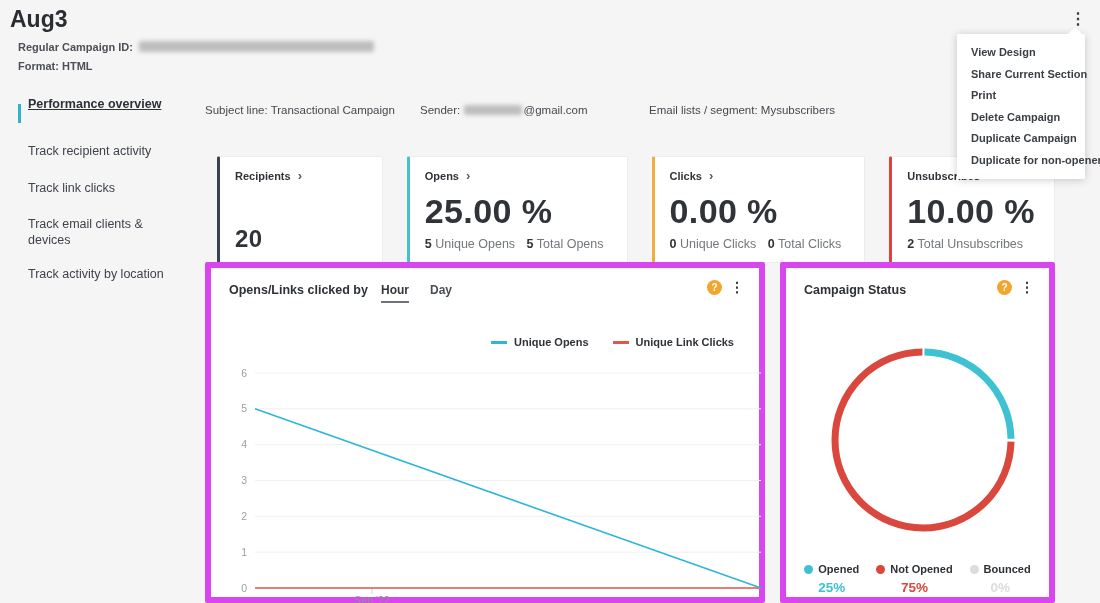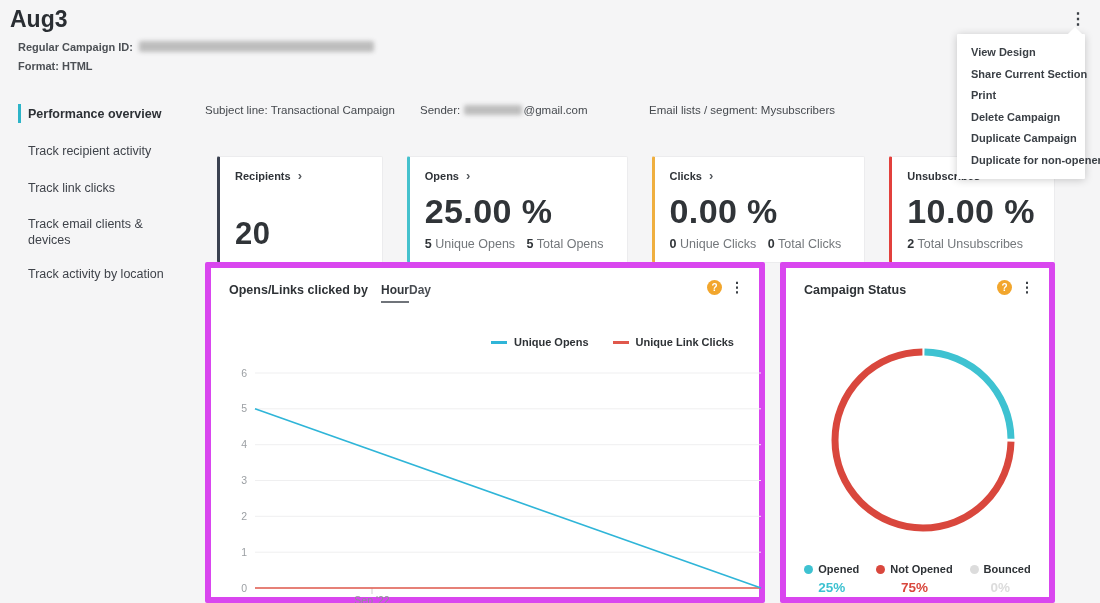--- a/index.html
+++ b/index.html
@@ -27,50 +27,50 @@
     content:""; position:absolute; top:-5px; right:5px; width:10px; height:10px;
     background:#fff; transform:rotate(45deg);
   }
   .menu-item { padding:3px 14px; font-size:11px; font-weight:700; color:#3a3f45; line-height:15.5px; cursor:pointer; white-space:nowrap; }
   
   .info-item { position:absolute; top:104px; font-size:11.5px; color:#45494e; white-space:nowrap; }
   .info-subject { left:205px; } .info-sender { left:420px; } .info-lists { left:637px;margin-left:12px; }
   
   .active-bar { position:absolute; left:18px; top:104px; width:3px; height:19px; background:#2db4c8; }
   .sidebar-item { position:absolute; left:28px; width:158px; font-size:12.5px; color:#3f434a; line-height:16px; cursor:pointer; }
-  .sidebar-item.i0 { top:106px; font-weight:700; color:#2d3136; }
+  .sidebar-item.i0 { top:96px; font-weight:700; color:#2d3136;text-decoration:underline; }
   .sidebar-item.i1 { top:143px; } .sidebar-item.i2 { top:180px; }
   .sidebar-item.i3 { top:216px; } .sidebar-item.i4 { top:266px; }
   
   .stat-row { position:absolute; left:203px; top:156px; width:852px; height:107px; display:flex; gap:24px;padding-left:14px; }
   .stat-card {
     flex:1; background:#fff; border:1px solid #ececee; border-left:3px solid #888;
     border-radius:2px; padding:12px 15px 11px; display:flex; flex-direction:column;
   }
   .stat-label-row { font-size:11px; font-weight:700; color:#2f3338; display:flex; align-items:center; gap:7px; cursor:pointer; }
   .stat-chevron { font-size:13px; color:#54585d; line-height:1; }
   .stat-value { font-size:34px; font-weight:700; color:#303438; margin-top:10px; letter-spacing:0.4px; }
-  .stat-card.recipients .stat-value { font-size:31px; margin-top:auto; line-height:1.05; }
+  .stat-card.recipients .stat-value { font-size:24px; margin-top:auto; line-height:1.05; }
   .stat-sub { margin-top:auto; font-size:12.5px; color:#73777b; white-space:nowrap; }
   .stat-sub .pair { margin-right:8px; }
   .stat-sub b { color:#303438; font-weight:700; }
   
   .panel { position:absolute; top:262px; background:#fff; border:6px solid #d946ef; border-radius:2px; }
   .chart-card { left:205px; width:560px; height:341px; }
   .status-card { left:780px; width:275px; height:341px; }
   .card-title { position:absolute; left:18px; top:15px; font-size:12.5px; font-weight:700; color:#2e3236; }
   .icon-help {
     position:absolute; top:12px; width:15px; height:15px; border-radius:50%; background:#f2a62d;
     color:#fff; font-size:10px; font-weight:700; text-align:center; line-height:15px; cursor:pointer;
   }
   .chart-card .icon-help { right:37px; }
   .status-card .icon-help { right:37px; }
   .kebab.card-kebab { position:absolute; right:15px; top:12px; font-size:14px; }
   
-  .tabs { position:absolute; left:170px; top:15px; display:flex; font-size:12px; font-weight:700; color:#4a4e54; }
+  .tabs { position:absolute; left:170px; top:15px; display:flex; gap:21px; font-size:12px; font-weight:700; color:#4a4e54; }
   .tab { cursor:pointer; padding-bottom:4px; border-bottom:2px solid transparent; }
   .tab.active { border-bottom-color:#70747a; color:#33373c; }
   
   .chart-legend { position:absolute; right:25px; top:68px; display:flex; gap:24px; align-items:center; }
   .chart-legend .item { font-size:11px; font-weight:700; color:#2e3236; cursor:pointer; white-space:nowrap; }
   .legend-dash { display:inline-block; width:16px; height:3px; margin-right:7px; vertical-align:2px; }
   .plot-svg { position:absolute; left:10px; top:93px; }
   .tick-label { font-size:10.5px; fill:#9b9fa3; }
   .x-tick-label { font-size:10.5px; fill:#8d9195; }
   

